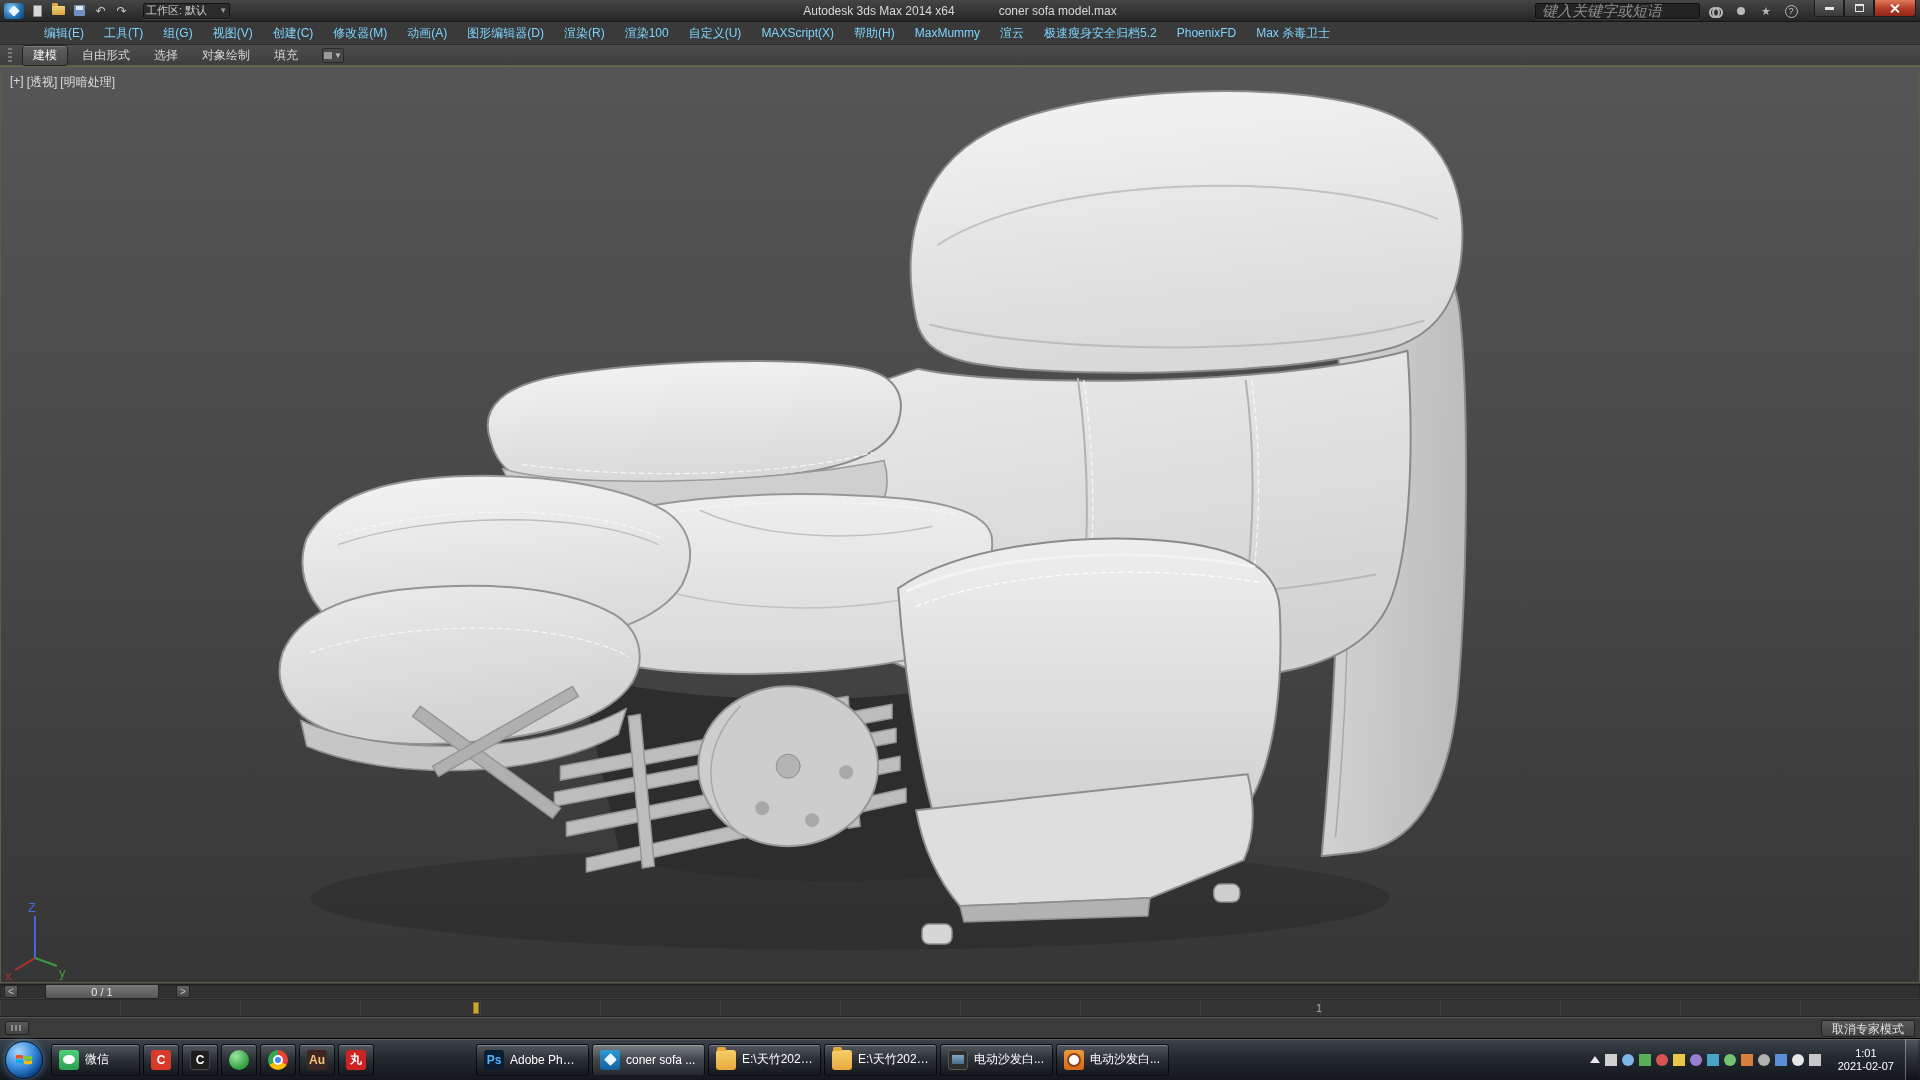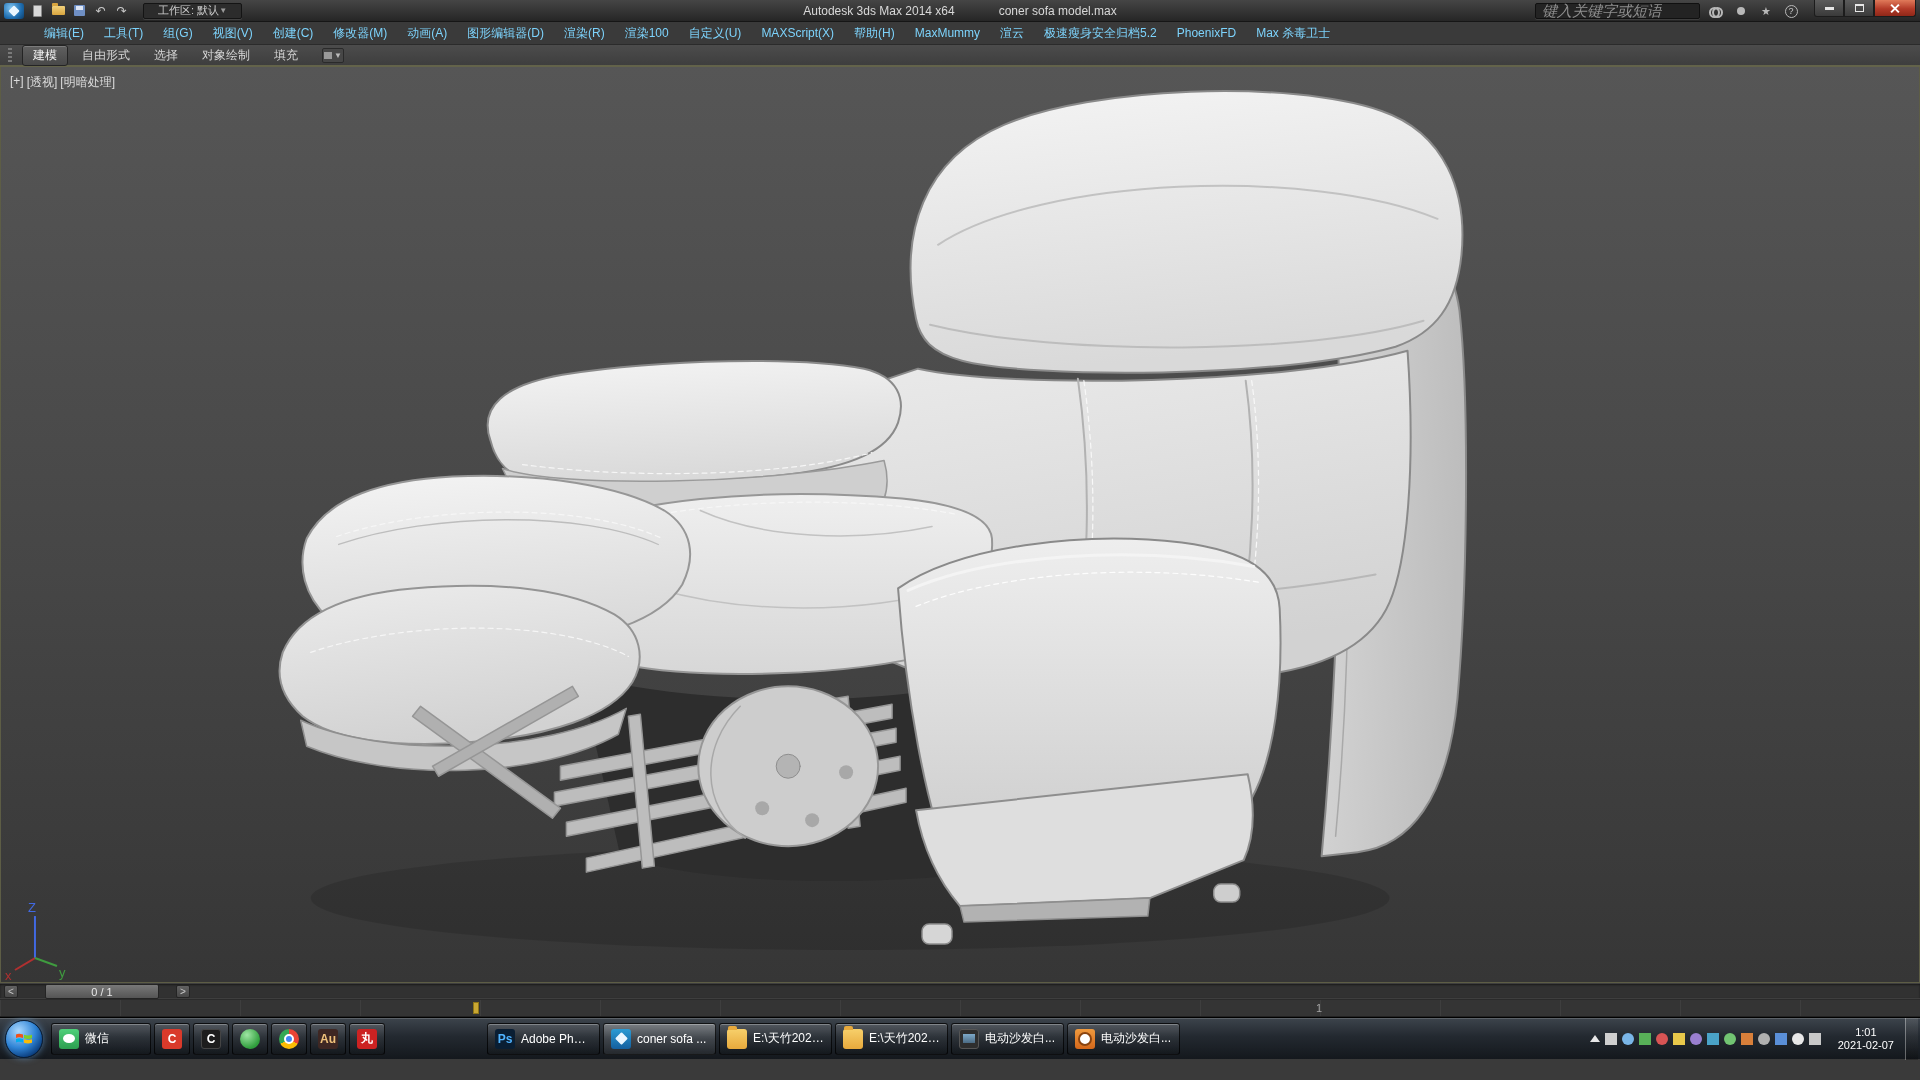--- a/index.html
+++ b/index.html
@@ -14,21 +14,21 @@
   .app-logo { width:20px; height:16px; border-radius:3px; background:radial-gradient(circle at 35% 30%,#7ec3f0,#1f6eb0 60%,#0d3c68);
     display:flex; align-items:center; justify-content:center; }
   .app-logo::after { content:""; width:8px; height:8px; background:#eaf6ff; transform:rotate(45deg); border-radius:1px; }
   .qat { display:flex; align-items:center; gap:4px; }
   .qat-ic { width:17px; height:14px; display:flex; align-items:center; justify-content:center; color:#c9c9c9; font-size:12px; }
   .ic-page { width:9px; height:12px; background:#d8d8d8; border:1px solid #8a8a8a; border-radius:1px; }
   .ic-open { width:13px; height:9px; background:linear-gradient(#f2d27c,#d9a53f); border-radius:1px; position:relative; }
   .ic-open::before { content:""; position:absolute; top:-3px; left:0; width:6px; height:3px; background:#d9a53f; border-radius:1px 1px 0 0; }
   .ic-save { width:11px; height:11px; background:#6f8fc4; border-radius:1px; position:relative; }
   .ic-save::before { content:""; position:absolute; top:1px; left:2px; width:7px; height:4px; background:#dfe7f5; }
-  .workspace { margin-left:8px; height:16px; display:flex; align-items:center; gap:0; padding:0 14px;
+  .workspace { margin-left:8px; height:16px; display:flex; align-items:center; gap:12px; padding:0 2px;
     background:#2c2c2c; border:1px solid #141414; box-shadow:0 1px 0 rgba(255,255,255,.12); border-radius:2px;
     font-size:11px; color:#cccccc; }
   .caret { font-size:8px; color:#9a9a9a; }
   .tb-center { position:absolute; left:0; right:0; top:0; bottom:0; display:flex; align-items:center;
     justify-content:center; gap:44px; font-size:12px; color:#d8d8d8; pointer-events:none; }
   .tb-right { position:absolute; right:120px; top:0; height:22px; display:flex; align-items:center; gap:7px; z-index:2; }
   .searchbox { width:165px; height:16px; background:#232323; border:1px solid #101010; box-shadow:0 1px 0 rgba(255,255,255,.1);
     border-radius:2px; display:flex; align-items:center; padding:0 6px; }
   .searchbox .ph { font-size:15px; font-style:italic; color:#8f8f8f; white-space:nowrap; overflow:hidden; }
   .info-ic { width:18px; height:15px; display:flex; align-items:center; justify-content:center; color:#b8b8b8; font-size:11px; }
@@ -103,21 +103,21 @@
     background:linear-gradient(#3d444c,#232930 45%,#14181d); border-top:1px solid #000;
     box-shadow:inset 0 1px rgba(255,255,255,.16); padding-right:2px; }
   .start-orb { width:38px; height:38px; flex:none; margin:0 5px; border-radius:50%;
     background:radial-gradient(circle at 35% 28%,#aad8ff,#2f84d6 48%,#0b3e7e 78%,#05203f);
     border:1px solid #081f3a; box-shadow:0 0 7px rgba(120,190,255,.55); display:flex; align-items:center; justify-content:center; }
   .tb-btn { height:32px; flex:none; border-radius:3px; border:1px solid rgba(0,0,0,.75);
     background:linear-gradient(rgba(255,255,255,.15),rgba(255,255,255,.04) 50%,rgba(0,0,0,.10));
     box-shadow:inset 0 1px rgba(255,255,255,.28); display:flex; align-items:center; gap:6px; padding:0 7px;
     color:#fff; font-size:12px; }
   .tb-btn.labeled { width:113px; }
-  .tb-btn.wechat-btn { width:100px; }
+  .tb-btn.wechat-btn { width:89px; }
   .tb-btn.active { background:linear-gradient(rgba(255,255,255,.34),rgba(255,255,255,.14) 50%,rgba(255,255,255,.06)); }
   .tb-btn .lbl { overflow:hidden; text-overflow:ellipsis; white-space:nowrap; }
   .tb-spacer { width:96px; flex:none; }
   .ic { width:20px; height:20px; flex:none; border-radius:3px; display:flex; align-items:center; justify-content:center;
     font-size:12px; font-weight:bold; position:relative; }
   .ic-wechat { background:linear-gradient(#4fd07a,#2c9e4f); }
   .ic-wechat::after { content:""; width:12px; height:9px; background:#fff; border-radius:50%; }
   .ic-redc { background:#d93a2b; color:#fff; font-size:12px; }
   .ic-darkc { background:#1d1d1d; color:#fff; font-size:12px; border:1px solid #444; }
   .ic-green { border-radius:50%; background:radial-gradient(circle at 35% 30%,#9fe6a4,#2f9e3c 70%); }
@@ -343,20 +343,24 @@
     <div class="ts-btn ts-prev">&lt;</div>
     <div class="ts-handle">0 / 1</div>
     <div class="ts-btn ts-next">&gt;</div>
   </div>
 
   <div class="trackbar">
     <div class="tb-marker"></div>
     <span class="tb-frame-label">1</span>
   </div>
 
+  <div class="statusrow">
+    <div class="mini-ic"></div>
+    <button class="expert-btn">取消专家模式</button>
+  </div>
 
   <div class="taskbar">
     <div class="start-orb">
       <svg width="18" height="15" viewBox="0 0 18 15">
         <path d="M1,3.5 C3,2.5 5,2.5 8,3.5 L8,7 C5,6 3,6 1,7 Z" fill="#f1511b"></path>
         <path d="M9,3.7 C12,4.7 14,4.7 17,3.7 L17,7.2 C14,8.2 12,8.2 9,7.2 Z" fill="#80cc28"></path>
         <path d="M1,8 C3,7 5,7 8,8 L8,11.5 C5,10.5 3,10.5 1,11.5 Z" fill="#00adef"></path>
         <path d="M9,8.2 C12,9.2 14,9.2 17,8.2 L17,11.7 C14,12.7 12,12.7 9,11.7 Z" fill="#fbbc09"></path>
       </svg>
     </div>

